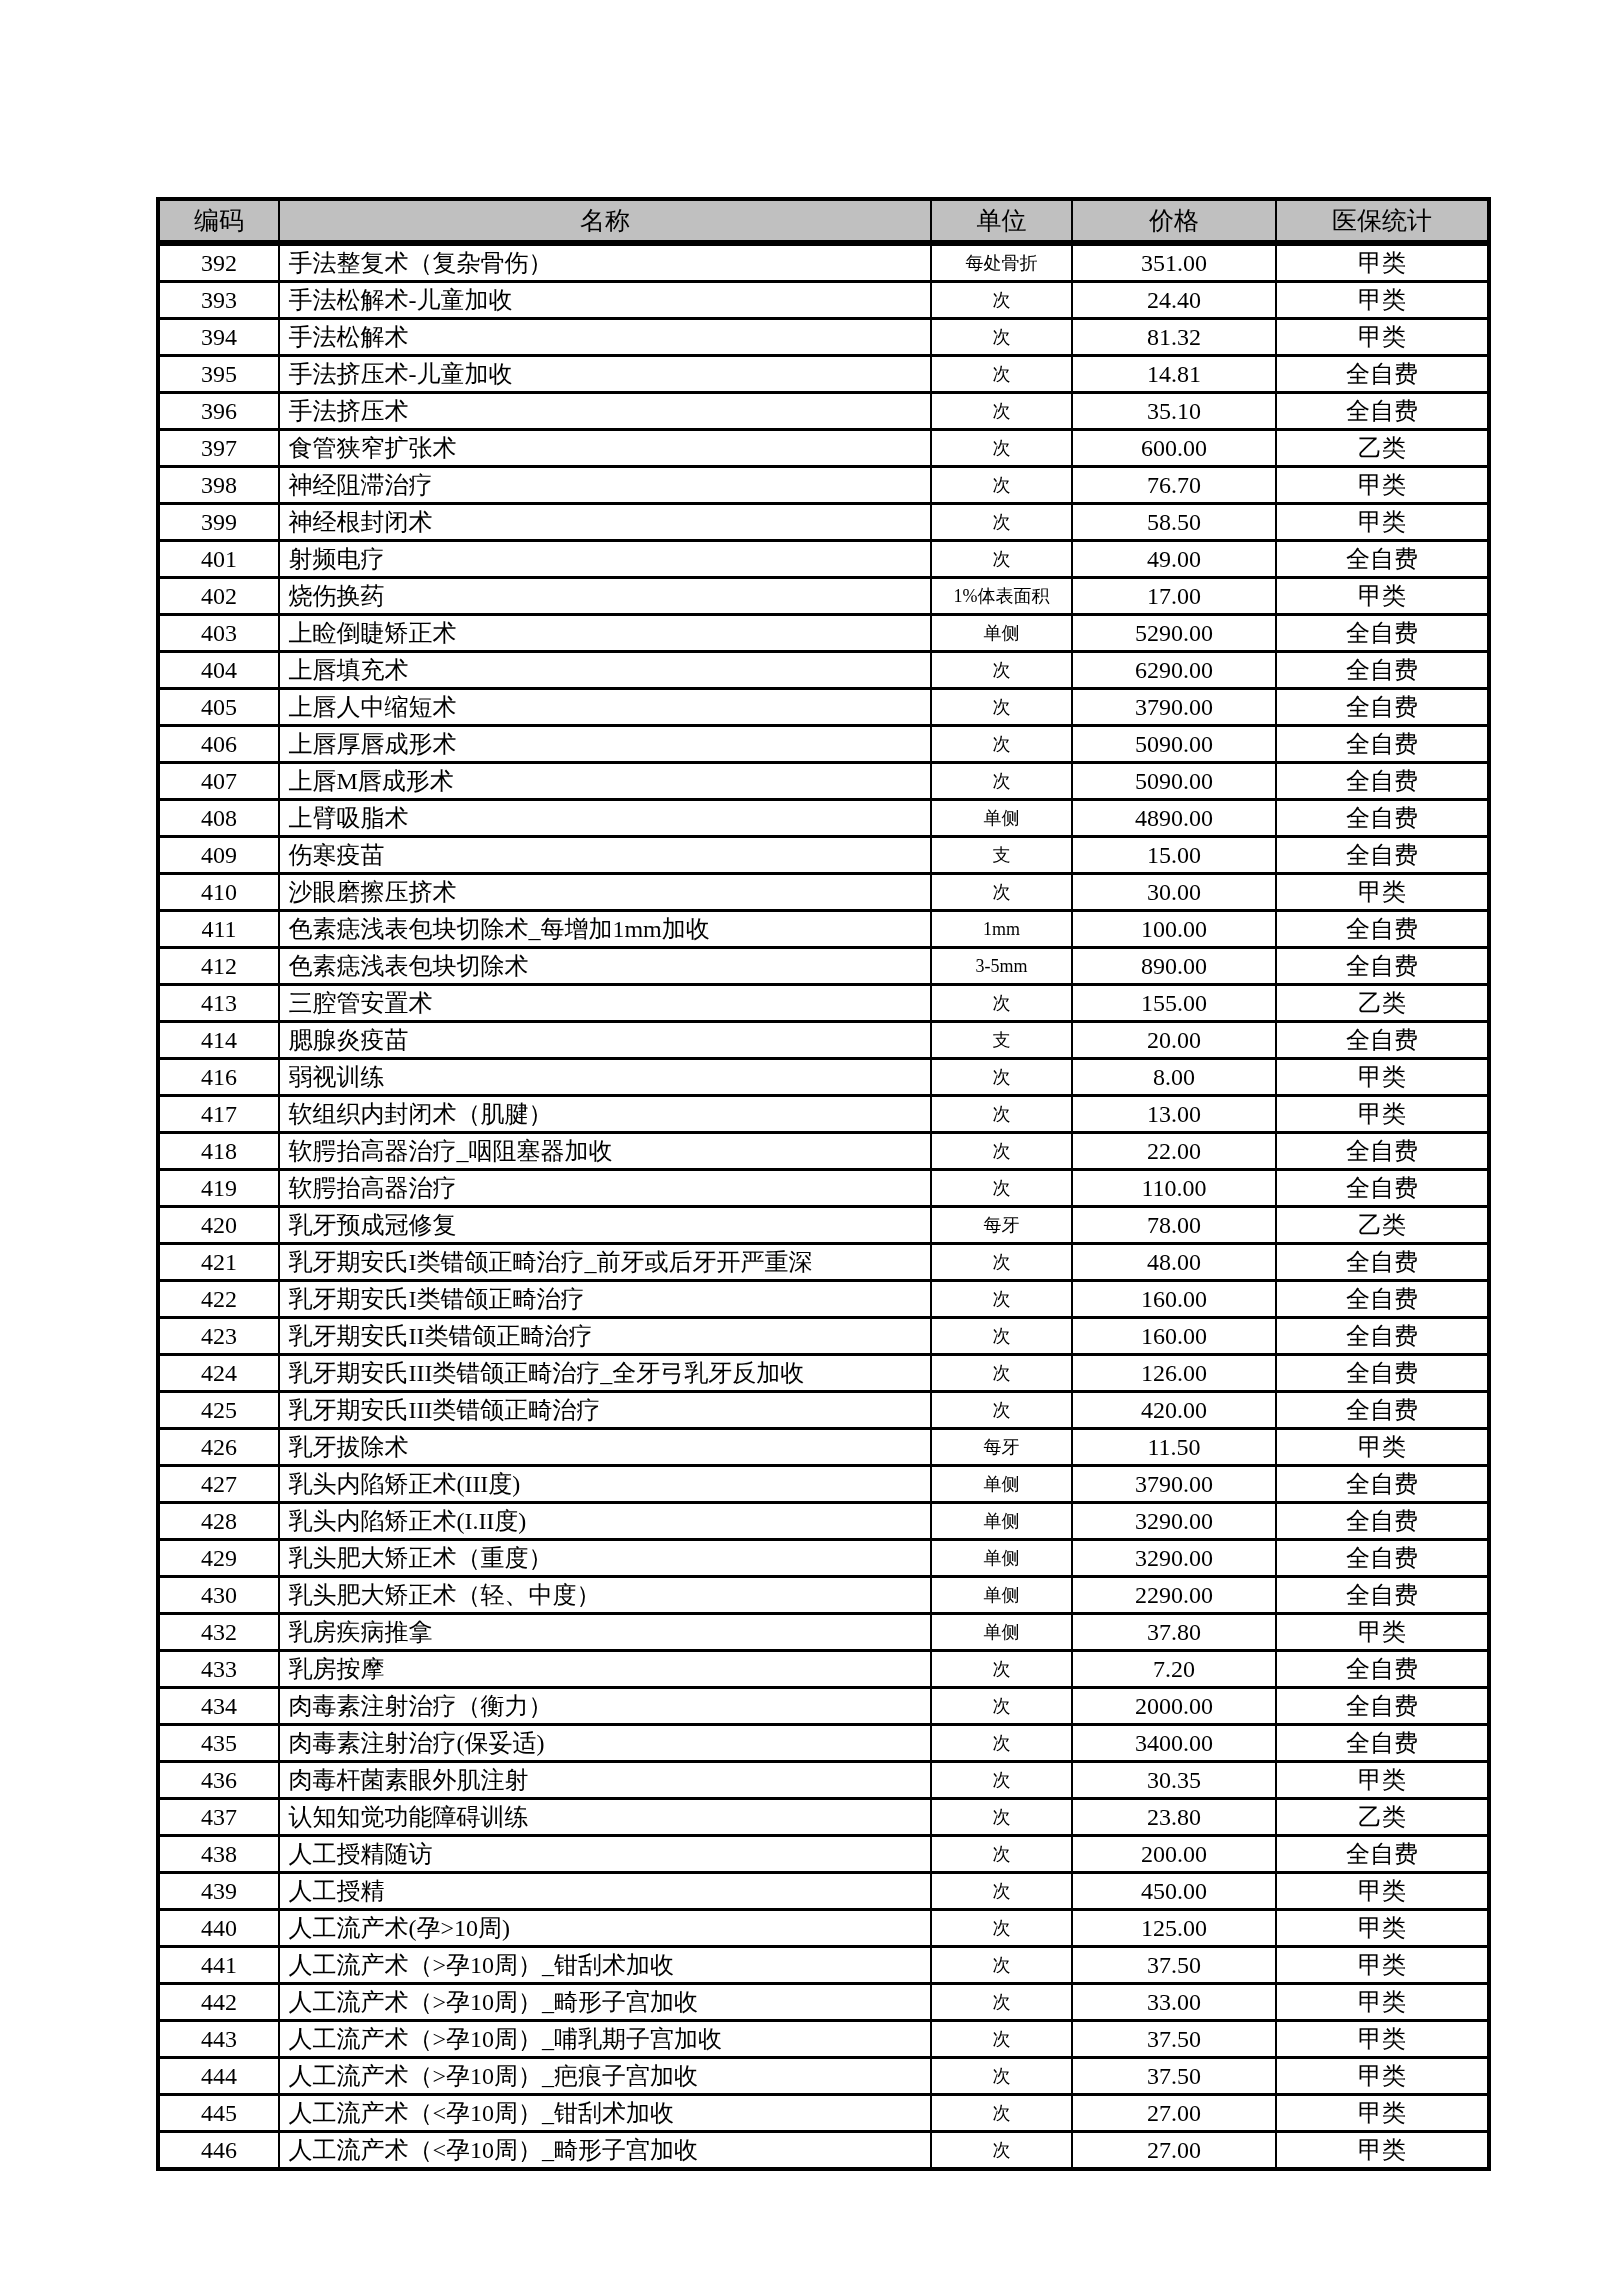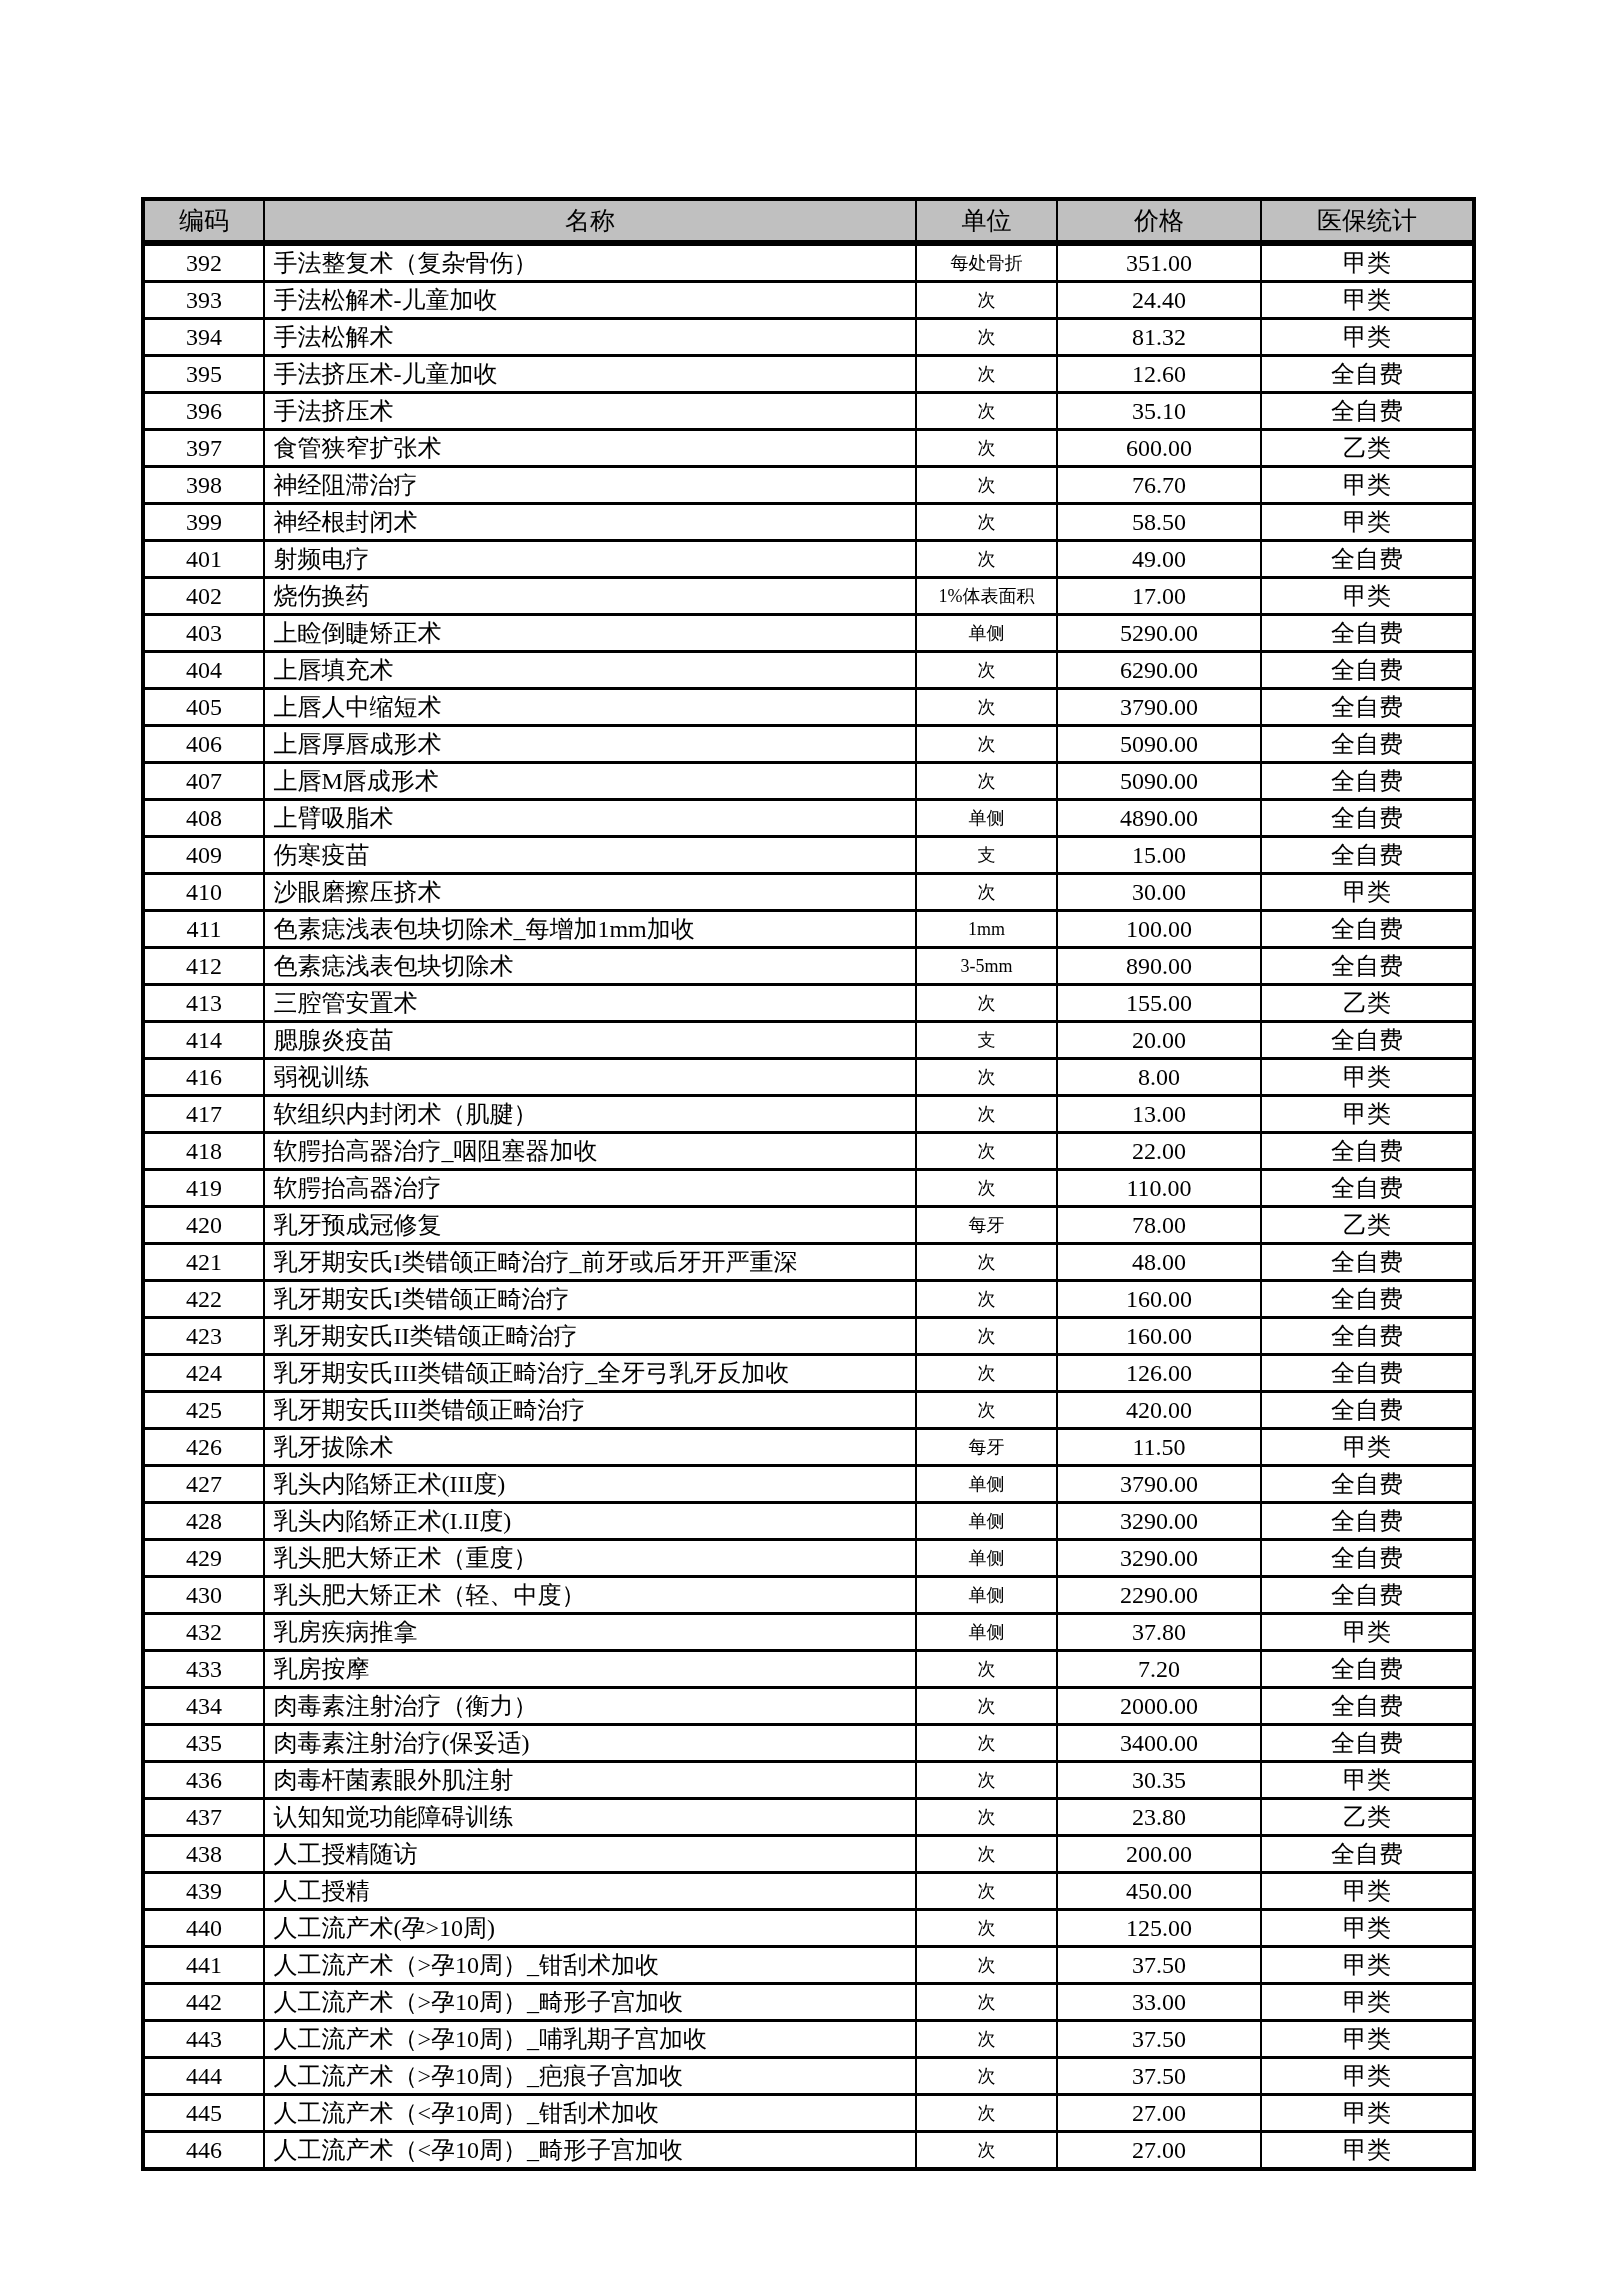--- a/index.html
+++ b/index.html
@@ -10,21 +10,21 @@
   .page {
     position: relative;
     width: 1623px;
     height: 2295px;
     background: #ffffff;
     font-family: "Liberation Serif", "DejaVu Serif", serif;
     color: #000000;
   }
   table.price-table {
     position: absolute;
-    left: 141px;
+    left: 156px;
     top: 197px;
     width: 1331px;
     border-collapse: collapse;
     table-layout: fixed;
     border: 4.8px solid #000000;
   }
   col.c1 { width: 121px; }
   col.c2 { width: 652px; }
   col.c3 { width: 141px; }
   col.c4 { width: 204px; }
@@ -101,21 +101,21 @@
       <td class="c-name">手法松解术</td>
       <td class="c-unit">次</td>
       <td class="c-price">81.32</td>
       <td class="c-category">甲类</td>
     </tr>
 
     <tr>
       <td class="c-code">395</td>
       <td class="c-name">手法挤压术-儿童加收</td>
       <td class="c-unit">次</td>
-      <td class="c-price">12.60</td>
+      <td class="c-price">14.81</td>
       <td class="c-category">全自费</td>
     </tr>
 
     <tr>
       <td class="c-code">396</td>
       <td class="c-name">手法挤压术</td>
       <td class="c-unit">次</td>
       <td class="c-price">35.10</td>
       <td class="c-category">全自费</td>
     </tr>

